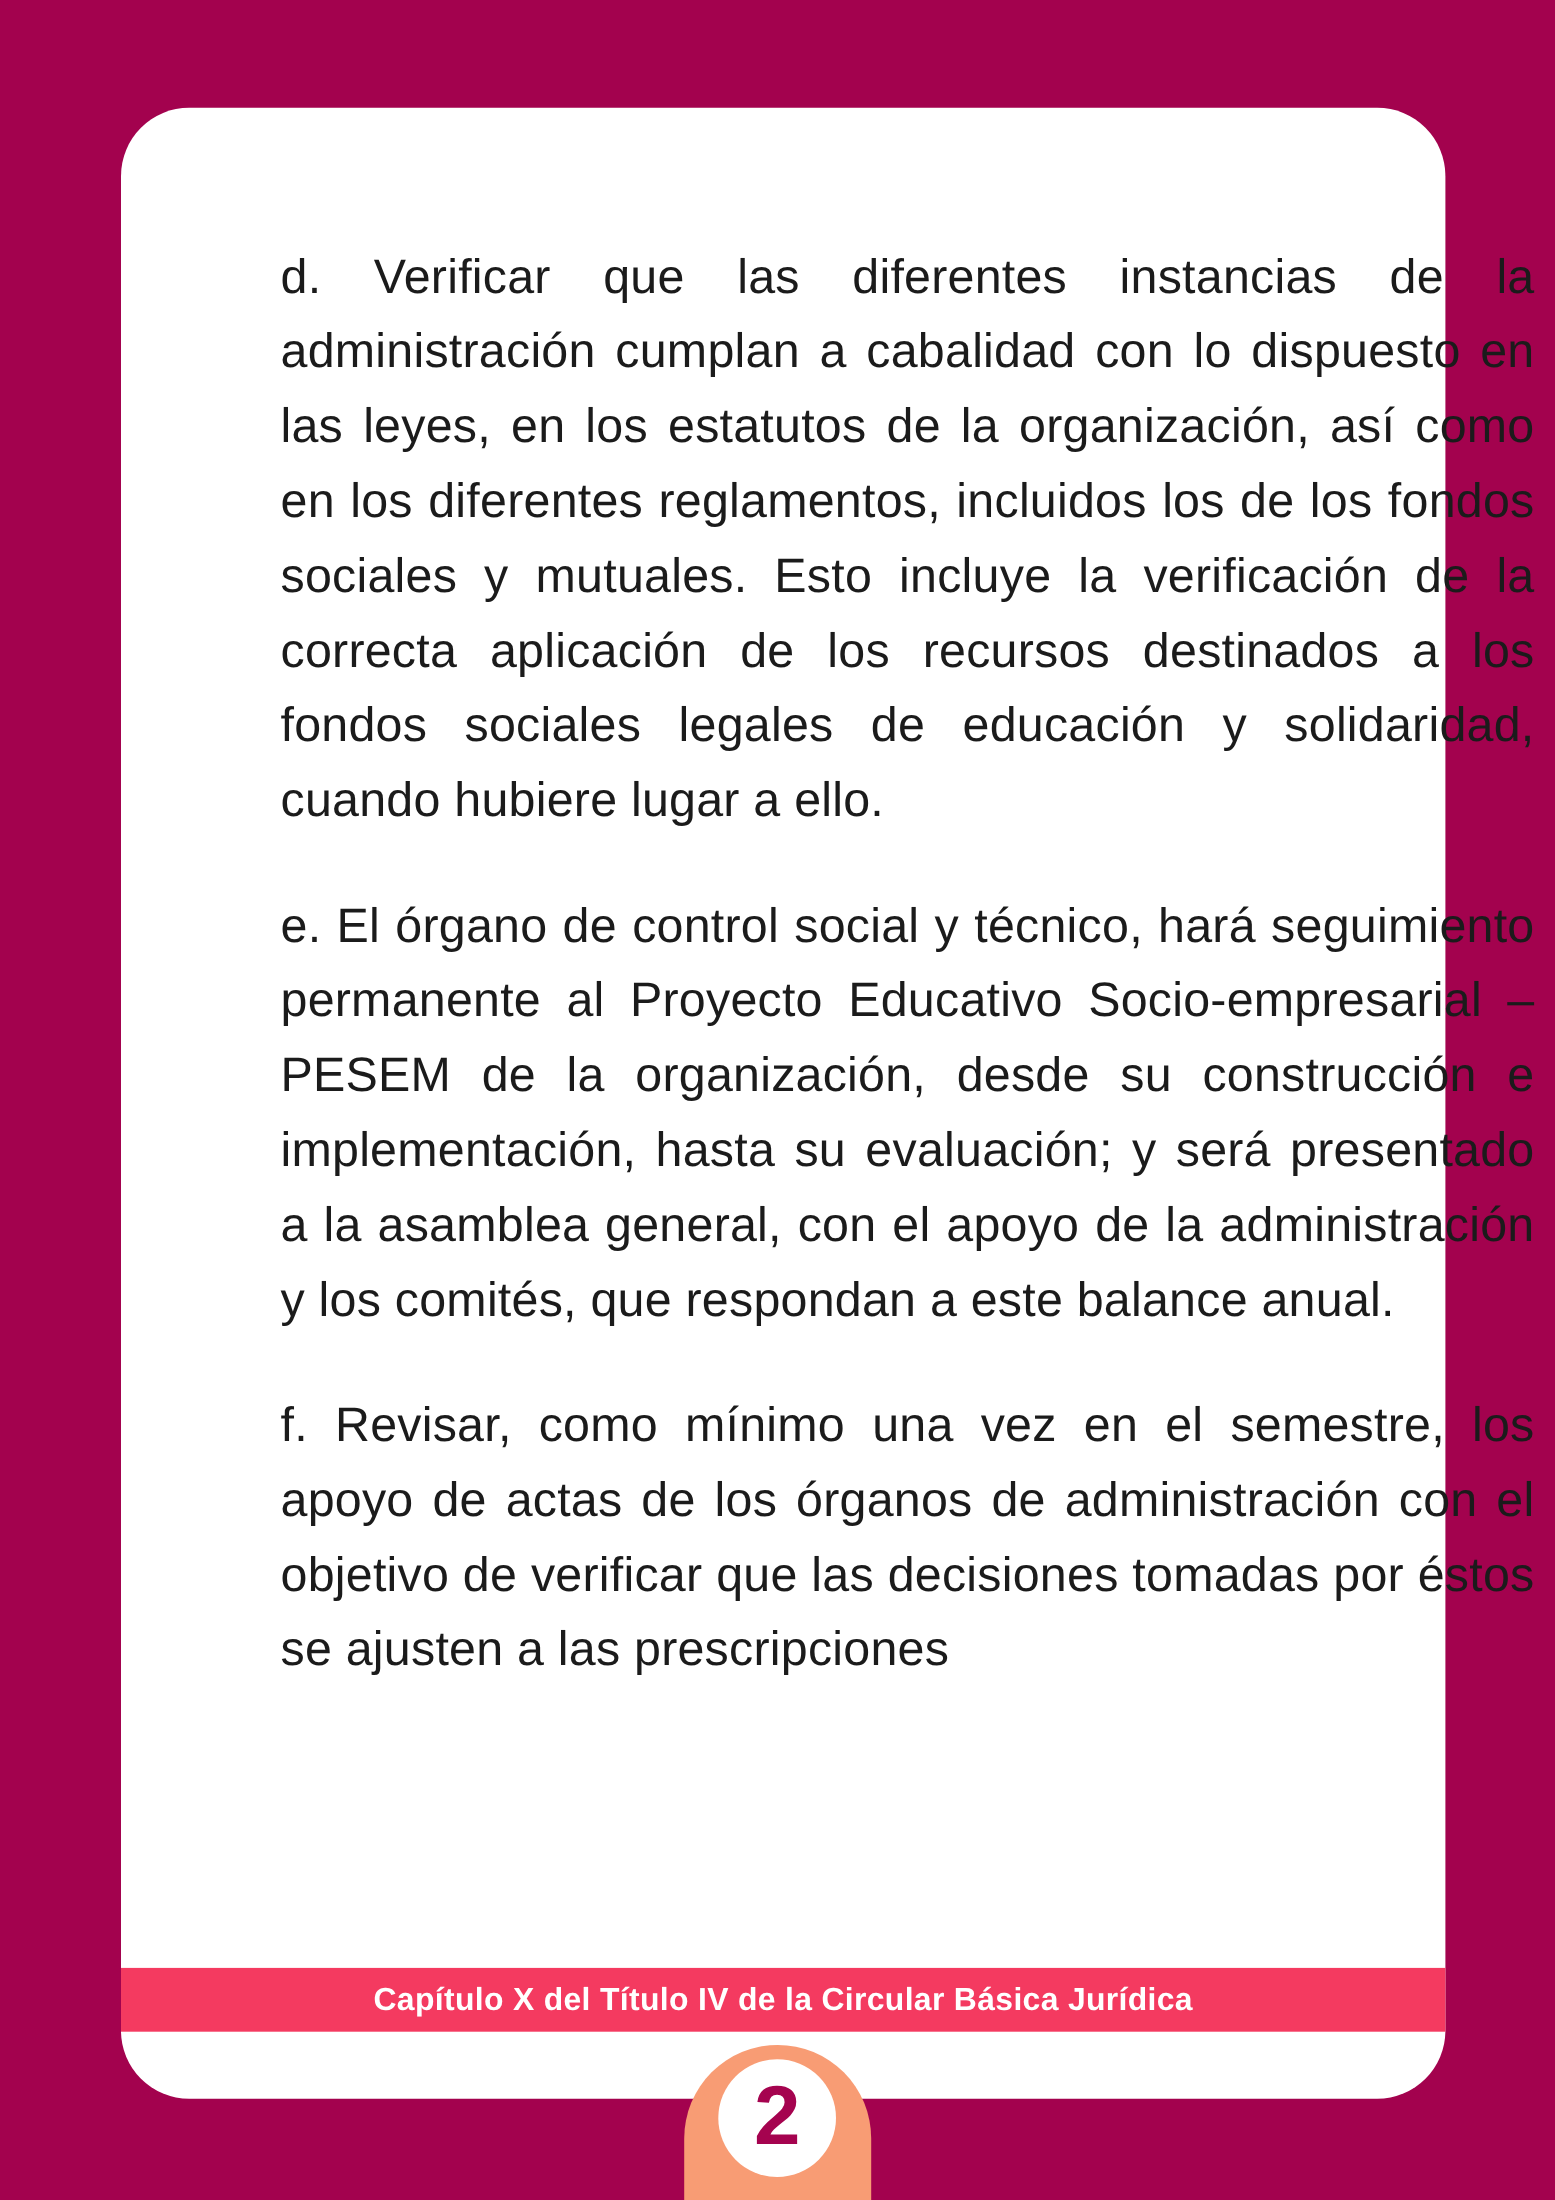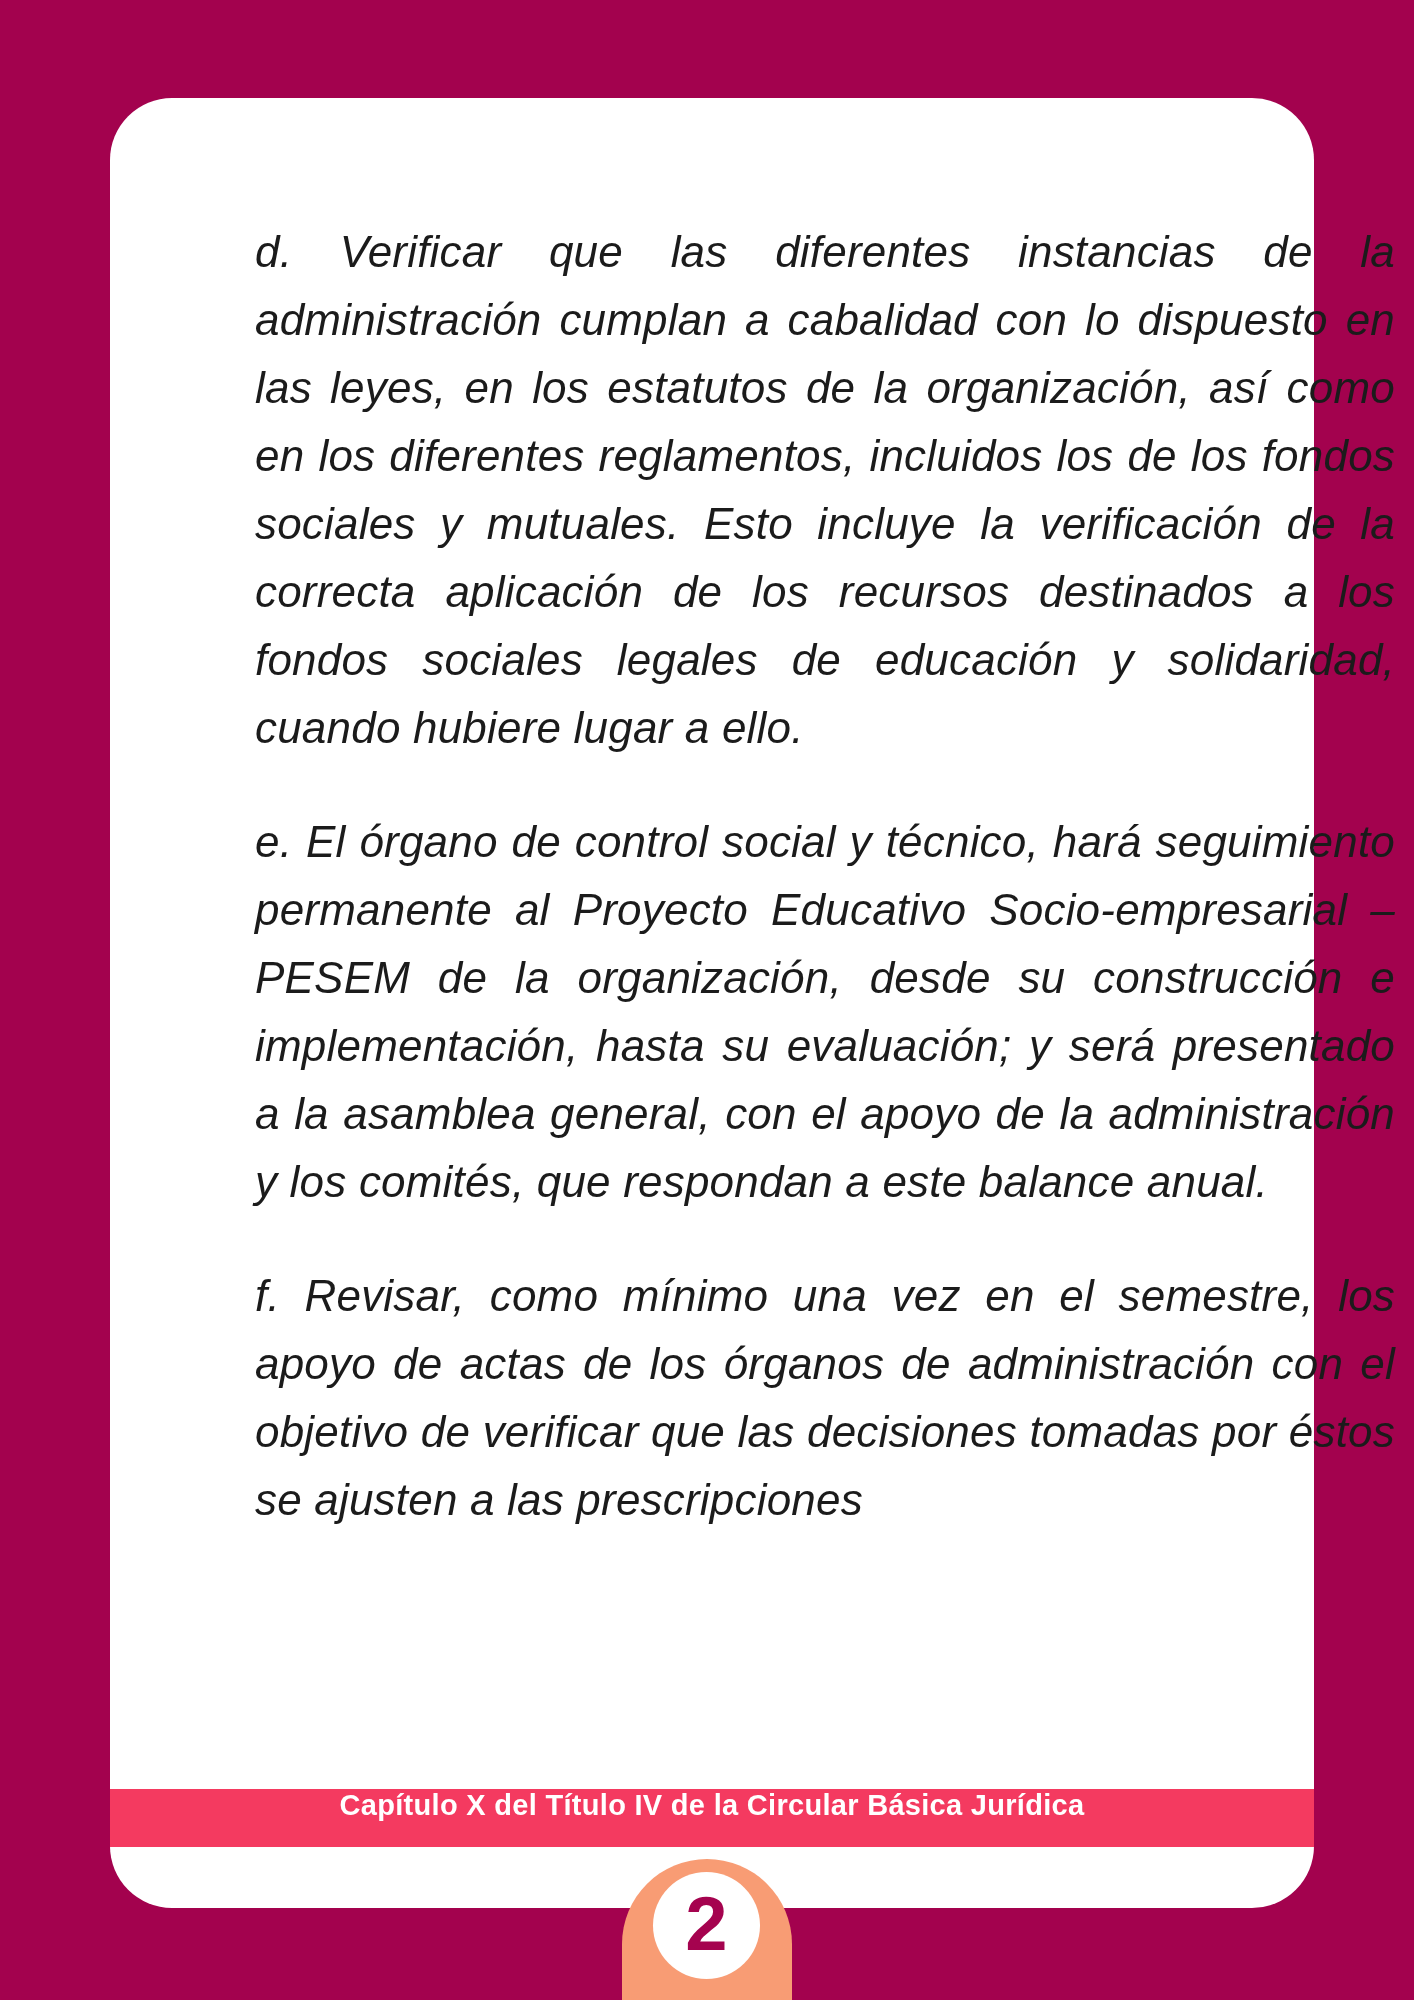--- a/index.html
+++ b/index.html
@@ -17,21 +17,20 @@
     background: #A3024E;
   }
   .card {
     position: absolute;
     left: 110px;
     top: 98px;
     width: 1204px;
     height: 1810px;
     background: #FFFFFF;
     border-radius: 62px;
-    font-style: italic;
   }
   .text-block {
     position: absolute;
     left: 145px;
     right: 100px;
     top: 120px;
     width: 1140px;
     color: #1B1B1B;
   }
   .para {
@@ -44,20 +43,21 @@
   }
   .para:last-child { margin-bottom: 0; }
   .banner {
     position: absolute;
     left: 110px;
     top: 1789px;
     width: 1204px;
     height: 58px;
     background: #F43A60;
     display: flex;
+    align-items: center;
     justify-content: center;
   }
   .banner-text {
     color: #FFFFFF;
     font-size: 29px;
     font-weight: 700;
     letter-spacing: 0.3px;
   }
   .page-badge {
     position: absolute;

